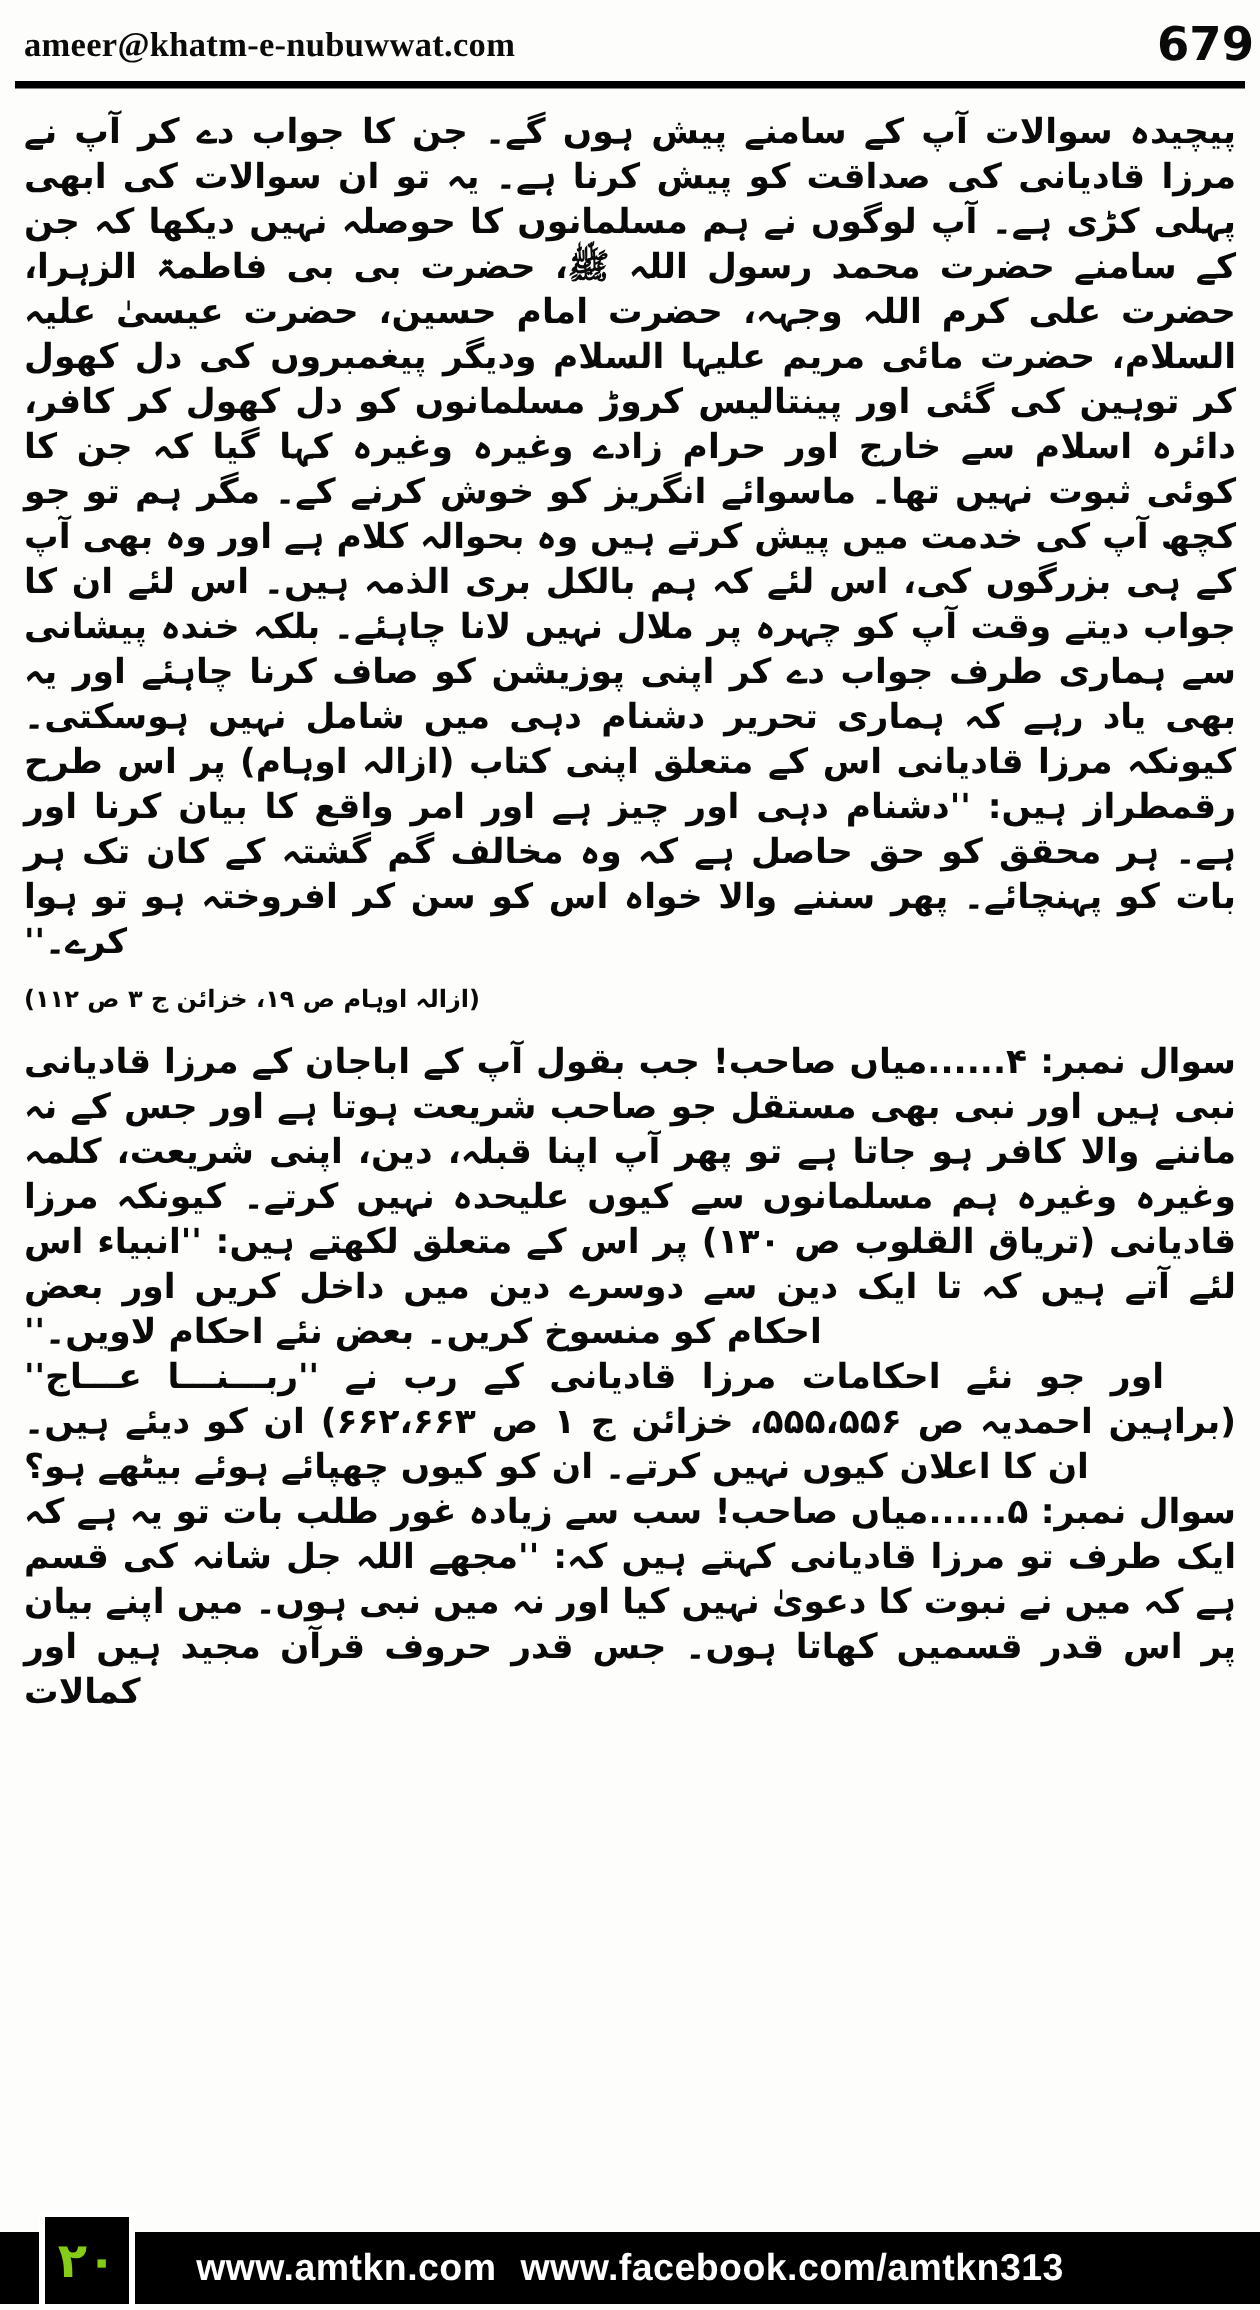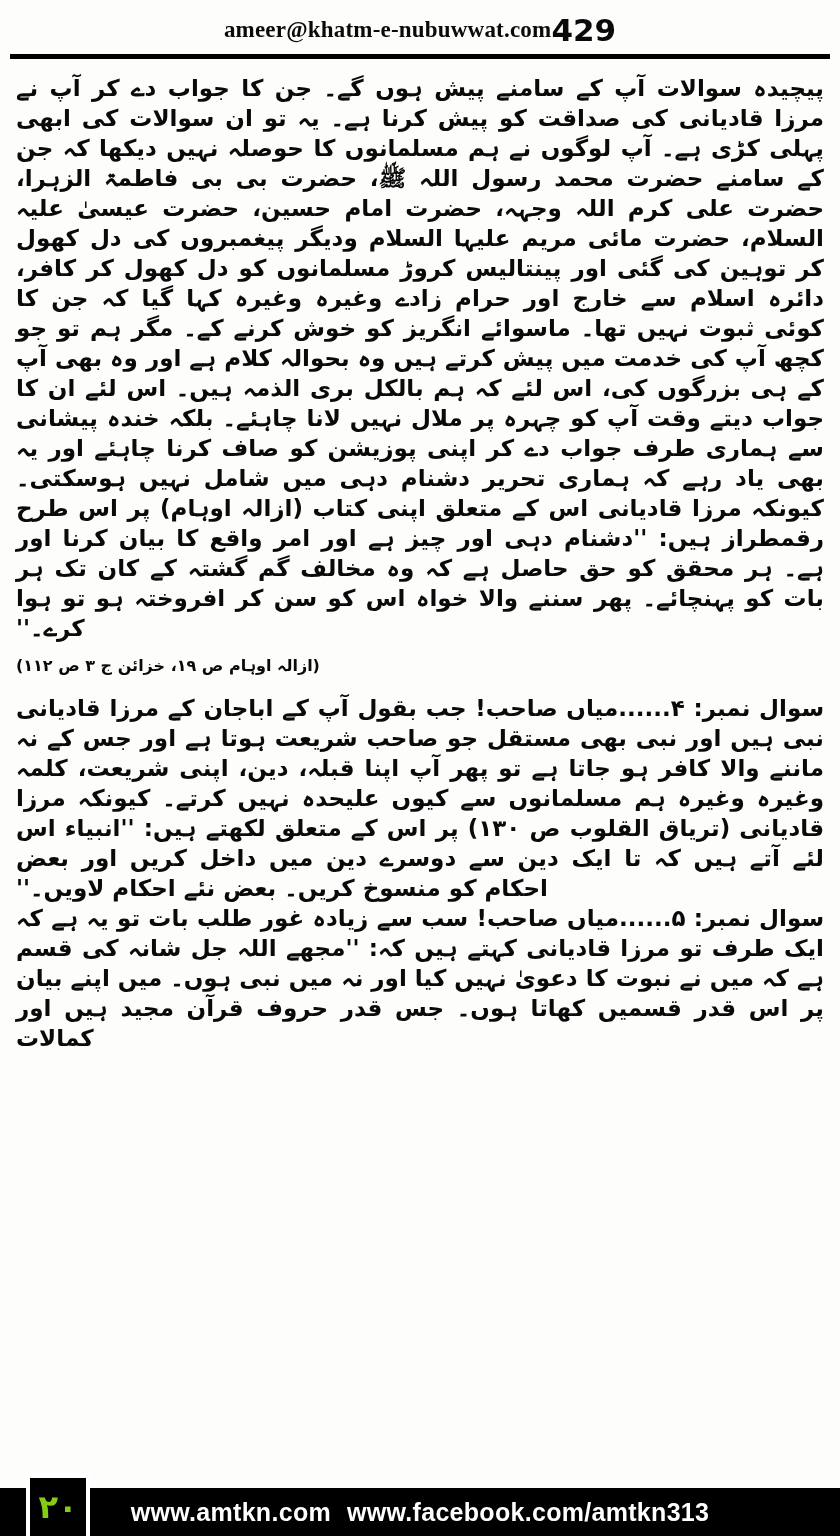--- a/index.html
+++ b/index.html
@@ -10,23 +10,23 @@
     background: #fdfdfb;
     color: #0a0a0a;
     position: relative;
     overflow: hidden;
     font-family: "DejaVu Sans", sans-serif;
   }
   
   .header {
     display: flex;
     align-items: center;
-    justify-content: center;
+    justify-content: space-between;
     direction: ltr;
-    padding: 12px 16px 2px 16px;
+    padding: 12px 4px 2px 16px;
   }
   .header-email {
     font-family: "Liberation Serif", serif;
     font-weight: 700;
     font-size: 23px;
     letter-spacing: 0.2px;
   }
   .header-pagenum {
     font-size: 31px;
     font-weight: 700;
@@ -98,29 +98,30 @@
     z-index: 2;
   }
 </style>
 </head>
 <body>
 
 <div class="page">
 
   <header class="header">
     <span class="header-email">ameer@khatm-e-nubuwwat.com</span>
-    <span class="header-pagenum">429</span>
+    <span class="header-pagenum">679</span>
   </header>
 
   <div class="rule"></div>
 
   <main class="body">
     <p>پیچیدہ سوالات آپ کے سامنے پیش ہوں گے۔ جن کا جواب دے کر آپ نے مرزا قادیانی کی صداقت کو پیش کرنا ہے۔ یہ تو ان سوالات کی ابھی پہلی کڑی ہے۔ آپ لوگوں نے ہم مسلمانوں کا حوصلہ نہیں دیکھا کہ جن کے سامنے حضرت محمد رسول اللہ ﷺ، حضرت بی بی فاطمۃ الزہرا، حضرت علی کرم اللہ وجہہ، حضرت امام حسین، حضرت عیسیٰ علیہ السلام، حضرت مائی مریم علیہا السلام ودیگر پیغمبروں کی دل کھول کر توہین کی گئی اور پینتالیس کروڑ مسلمانوں کو دل کھول کر کافر، دائرہ اسلام سے خارج اور حرام زادے وغیرہ وغیرہ کہا گیا کہ جن کا کوئی ثبوت نہیں تھا۔ ماسوائے انگریز کو خوش کرنے کے۔ مگر ہم تو جو کچھ آپ کی خدمت میں پیش کرتے ہیں وہ بحوالہ کلام ہے اور وہ بھی آپ کے ہی بزرگوں کی، اس لئے کہ ہم بالکل بری الذمہ ہیں۔ اس لئے ان کا جواب دیتے وقت آپ کو چہرہ پر ملال نہیں لانا چاہئے۔ بلکہ خندہ پیشانی سے ہماری طرف جواب دے کر اپنی پوزیشن کو صاف کرنا چاہئے اور یہ بھی یاد رہے کہ ہماری تحریر دشنام دہی میں شامل نہیں ہوسکتی۔ کیونکہ مرزا قادیانی اس کے متعلق اپنی کتاب (ازالہ اوہام) پر اس طرح رقمطراز ہیں: ''دشنام دہی اور چیز ہے اور امر واقع کا بیان کرنا اور ہے۔ ہر محقق کو حق حاصل ہے کہ وہ مخالف گم گشتہ کے کان تک ہر بات کو پہنچائے۔ پھر سننے والا خواہ اس کو سن کر افروختہ ہو تو ہوا کرے۔''</p>
     <p class="ref">(ازالہ اوہام ص ۱۹، خزائن ج ۳ ص ۱۱۲)</p>
     <p>سوال نمبر: ۴......میاں صاحب! جب بقول آپ کے اباجان کے مرزا قادیانی نبی ہیں اور نبی بھی مستقل جو صاحب شریعت ہوتا ہے اور جس کے نہ ماننے والا کافر ہو جاتا ہے تو پھر آپ اپنا قبلہ، دین، اپنی شریعت، کلمہ وغیرہ وغیرہ ہم مسلمانوں سے کیوں علیحدہ نہیں کرتے۔ کیونکہ مرزا قادیانی (تریاق القلوب ص ۱۳۰) پر اس کے متعلق لکھتے ہیں: ''انبیاء اس لئے آتے ہیں کہ تا ایک دین سے دوسرے دین میں داخل کریں اور بعض احکام کو منسوخ کریں۔ بعض نئے احکام لاویں۔''</p>
+    <p class="indented">اور جو نئے احکامات مرزا قادیانی کے رب نے ''ربـــنـــا عـــاج'' (براہین احمدیہ ص ۵۵۵،۵۵۶، خزائن ج ۱ ص ۶۶۲،۶۶۳) ان کو دیئے ہیں۔ ان کا اعلان کیوں نہیں کرتے۔ ان کو کیوں چھپائے ہوئے بیٹھے ہو؟</p>
     <p>سوال نمبر: ۵......میاں صاحب! سب سے زیادہ غور طلب بات تو یہ ہے کہ ایک طرف تو مرزا قادیانی کہتے ہیں کہ: ''مجھے اللہ جل شانہ کی قسم ہے کہ میں نے نبوت کا دعویٰ نہیں کیا اور نہ میں نبی ہوں۔ میں اپنے بیان پر اس قدر قسمیں کھاتا ہوں۔ جس قدر حروف قرآن مجید ہیں اور کمالات</p>
   </main>
 
   <footer>
     <div class="footer-bar">
       <span>www.amtkn.com</span>
       <span>www.facebook.com/amtkn313</span>
     </div>
     <div class="footer-pagebox">۲۰</div>
   </footer>

